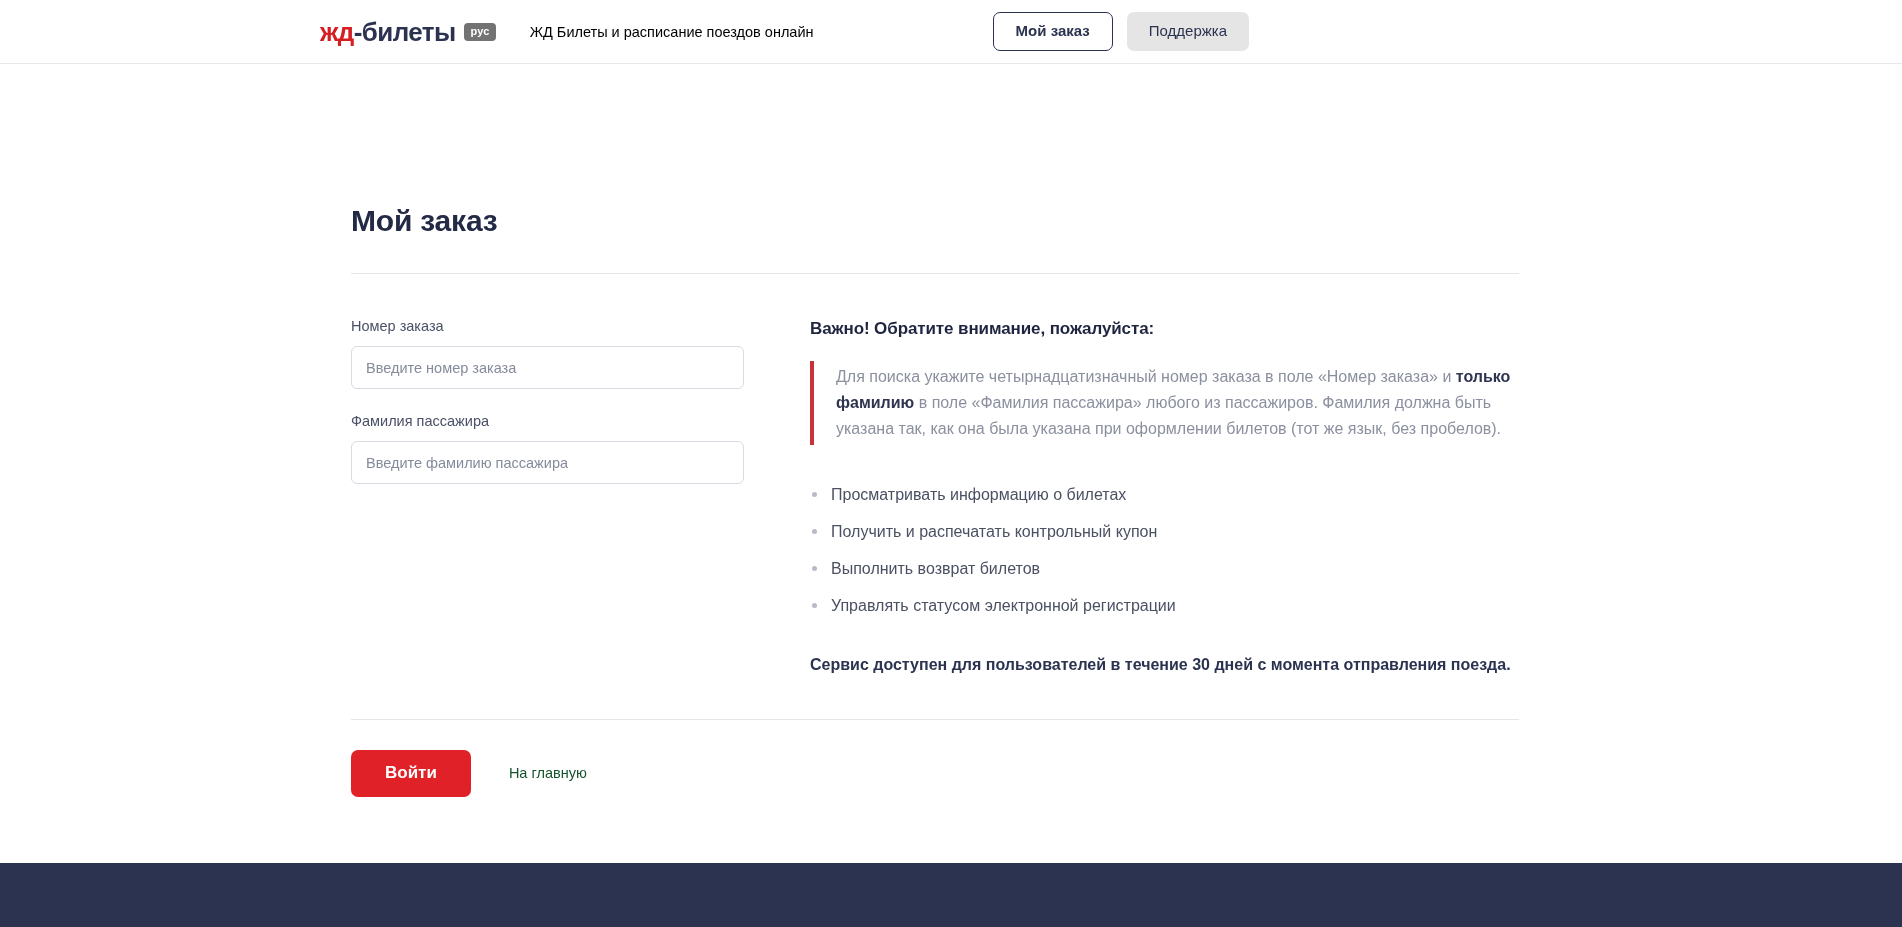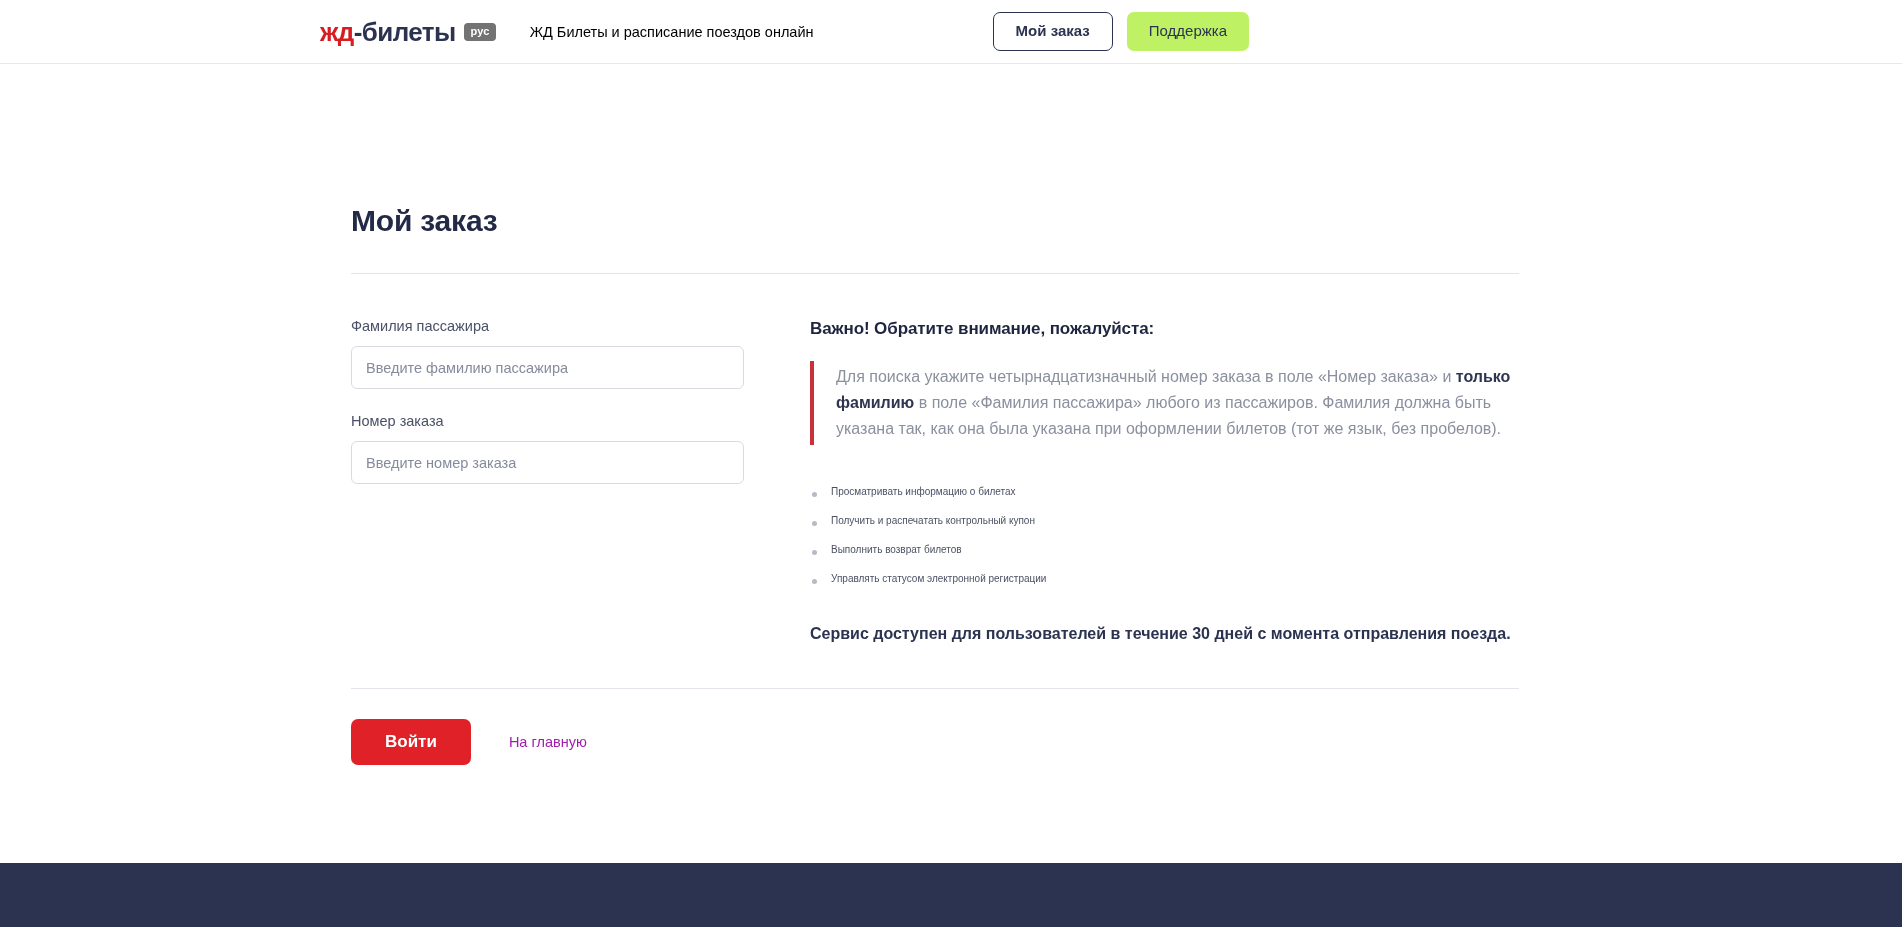--- a/index.html
+++ b/index.html
@@ -88,21 +88,21 @@
     padding: 10px 22px;
     cursor: pointer;
     line-height: 1.1;
     white-space: nowrap;
   }
   .btn-soft {
     font-family: inherit;
     font-size: 15px;
     font-weight: normal;
     color: #2b3350;
-    background: #bef264;
+    background: #e5e5e5;
     border: none;
     border-radius: 7px;
     padding: 11px 22px;
     cursor: pointer;
     line-height: 1.1;
     white-space: nowrap;
   }
 
   
   .page {
@@ -177,21 +177,21 @@
     font-size: 16px;
     line-height: 1.63;
     color: #8b909f;
     max-width: 720px;
   }
   .notice p b { color: #2f3550; font-weight: bold; }
 
   .bullets { list-style: none; margin-bottom: 38px; }
   .bullets li {
     position: relative;
-    font-size: 10px;
+    font-size: 16px;
     color: #4b5163;
     padding-left: 21px;
     margin-bottom: 16px;
     line-height: 1.3;
   }
   .bullets li::before {
     content: "";
     position: absolute;
     left: 2px;
     top: 7px;
@@ -227,21 +227,21 @@
     color: #ffffff;
     background: #e02128;
     border: none;
     border-radius: 7px;
     padding: 14px 34px;
     cursor: pointer;
     line-height: 1.1;
   }
   .link-home {
     font-size: 14.5px;
-    color: #a21caf;
+    color: #14532d;
     text-decoration: none;
     cursor: pointer;
   }
 
   
   .footer {
     height: 64px;
     background: #2b3350;
     width: 1902px;
   }
@@ -271,27 +271,27 @@
 
   <h1 class="page-title">Мой заказ</h1>
 
   <div class="rule"></div>
 
   <div class="columns">
 
     <section class="form-col">
 
       <div class="field">
+        <label class="field-label">Номер заказа</label>
+        <input class="field-input" type="text" placeholder="Введите номер заказа" style="">
+      </div>
+
+      <div class="field">
         <label class="field-label">Фамилия пассажира</label>
         <input class="field-input" type="text" placeholder="Введите фамилию пассажира" style="">
-      </div>
-
-      <div class="field">
-        <label class="field-label">Номер заказа</label>
-        <input class="field-input" type="text" placeholder="Введите номер заказа" style="">
       </div>
 
     </section>
 
     <section class="info-col">
 
       <h2 class="info-heading">Важно! Обратите внимание, пожалуйста:</h2>
 
       <blockquote class="notice">
         <p><span>Для поиска укажите четырнадцатизначный номер заказа в поле «Номер заказа» и </span><b>только фамилию</b><span> в поле «Фамилия пассажира» любого из пассажиров. Фамилия должна быть указана так, как она была указана при оформлении билетов (тот же язык, без пробелов).</span></p>

